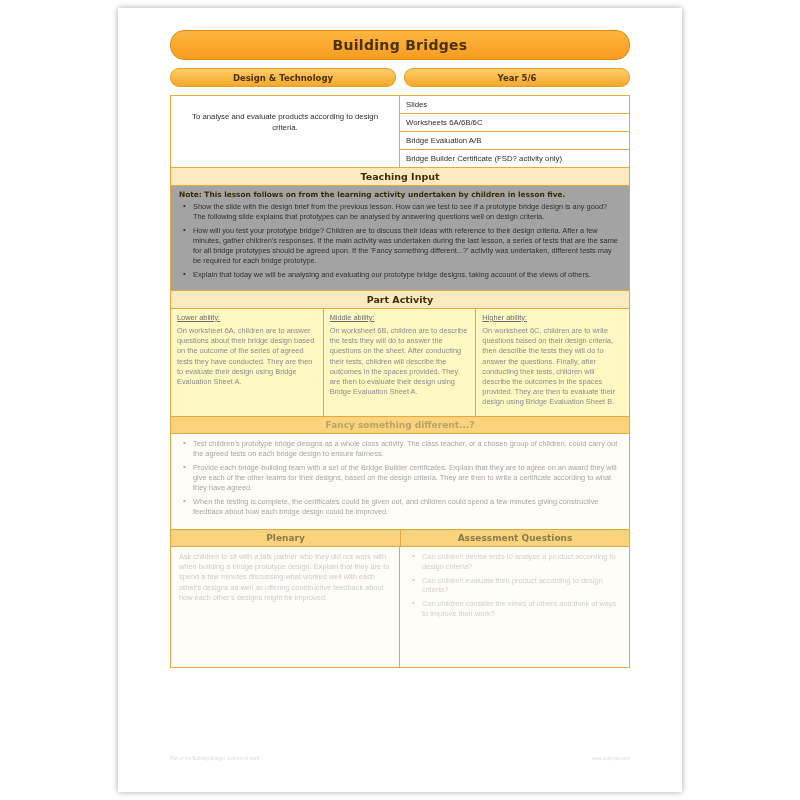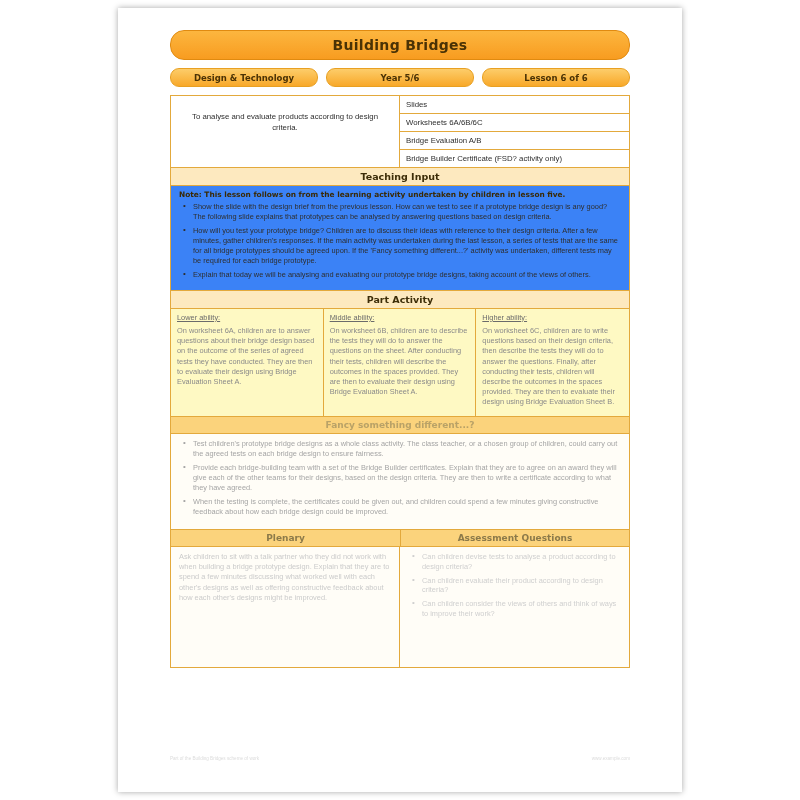--- a/index.html
+++ b/index.html
@@ -122,21 +122,21 @@
   }
   .res-item:last-child { border-bottom: none; }
 
   .band {
     border-left: 1px solid #e3a93c;
     border-right: 1px solid #e3a93c;
     border-bottom: 1px solid #e3a93c;
   }
   .teach-body {
     padding: 4px 8px 6px 8px;
-    background: #3b82f6;
+    background: #a3a3a3;
   }
   .note-line {
     font-family: "DejaVu Sans", sans-serif;
     font-weight: bold;
     font-size: 7.4px;
     color: #3a2a06;
     margin-bottom: 3px;
   }
   ul.bullets {
     margin: 0;
@@ -255,43 +255,40 @@
         <span class="title-text">Building Bridges</span>
       </div>
 
       <div class="pill-row">
         <div class="pill">
           <span>Design &amp; Technology</span>
         </div>
         <div class="pill">
           <span>Year 5/6</span>
         </div>
-        <div class="pill">
-          <span>Lesson 6 of 6</span>
-        </div>
       </div>
 
 
       <div class="two-col" style="border-top:1px solid #e3a93c;border-bottom:1px solid #e3a93c;">
         <div class="col-lo">
           <div class="obj-body">To analyse and evaluate products according to design criteria.</div>
         </div>
         <div class="col-ro">
           <div class="res-item">Slides</div>
           <div class="res-item">Worksheets 6A/6B/6C</div>
           <div class="res-item">Bridge Evaluation A/B</div>
           <div class="res-item">Bridge Builder Certificate (FSD? activity only)</div>
         </div>
       </div>
 
       <div class="sec-head" style="border-top:none;">Teaching Input</div>
       <div class="band teach-body">
         <div class="note-line">Note: This lesson follows on from the learning activity undertaken by children in lesson five.</div>
         <ul class="bullets">
-          <li>Show the slide with the design brief from the previous lesson. How can we test to see if a prototype bridge design is any good? The following slide explains that prototypes can be analysed by answering questions based on design criteria.</li>
+          <li>Show the slide with the design brief from the previous lesson. How can we test to see if a prototype bridge design is any good? The following slide explains that prototypes can be analysed by answering questions well on design criteria.</li>
           <li>How will you test your prototype bridge? Children are to discuss their ideas with reference to their design criteria. After a few minutes, gather children's responses. If the main activity was undertaken during the last lesson, a series of tests that are the same for all bridge prototypes should be agreed upon. If the 'Fancy something different...?' activity was undertaken, different tests may be required for each bridge prototype.</li>
           <li>Explain that today we will be analysing and evaluating our prototype bridge designs, taking account of the views of others.</li>
         </ul>
       </div>
 
       <div class="sec-head" style="border-top:none;">Part Activity</div>
       <div class="three-col">
         <div class="ma-col">
           <div class="ma-title">Lower ability:</div>
           <div class="ma-text">On worksheet 6A, children are to answer questions about their bridge design based on the outcome of the series of agreed tests they have conducted. They are then to evaluate their design using Bridge Evaluation Sheet A.</div>

